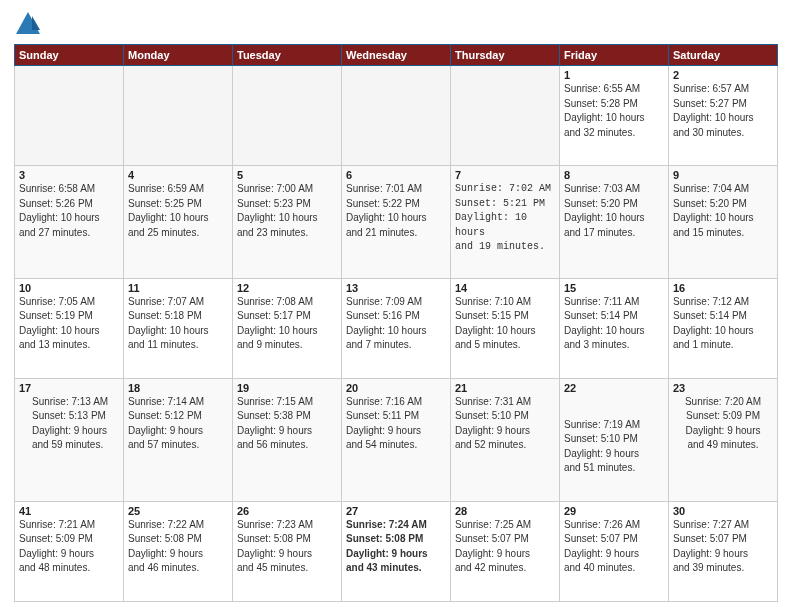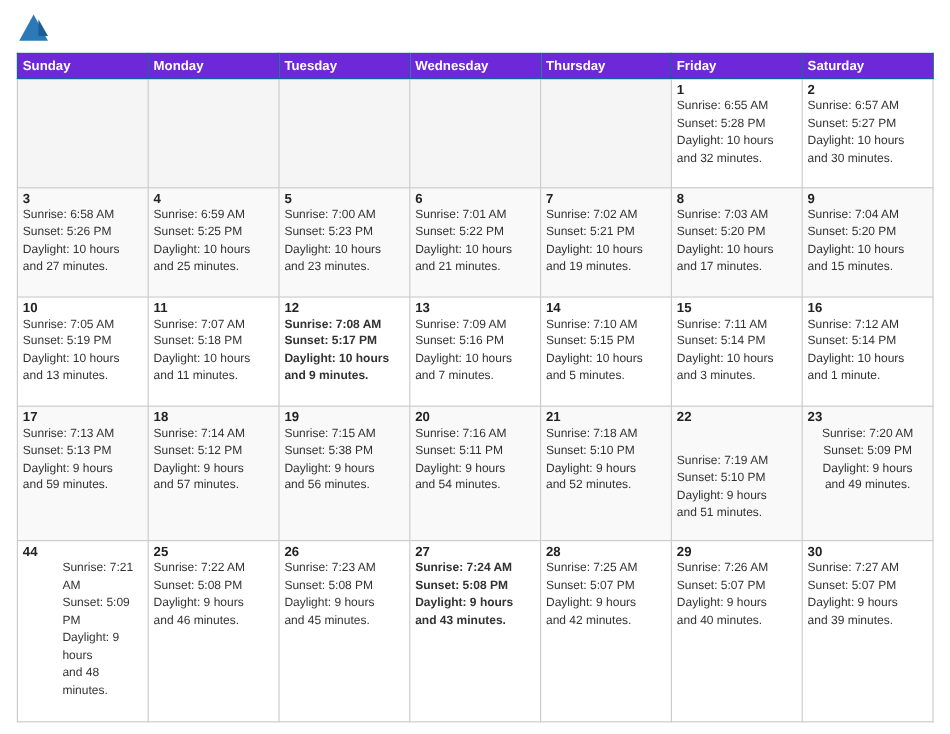--- a/index.html
+++ b/index.html
@@ -59,21 +59,21 @@
       font-size: 13px;
       color: #555;
     }
     .calendar-table {
       width: 100%;
       border-collapse: collapse;
       flex: 1;
       table-layout: fixed;
     }
     .calendar-table th {
-      background: #6d28d9;
+      background: #7f1d1d;
       color: #fff;
       font-size: 11px;
       font-weight: bold;
       padding: 4px 4px;
       text-align: left;
       border: 1px solid #1a5e94;
     }
     .calendar-table td {
       border: 1px solid #ccc;
       vertical-align: top;
@@ -181,21 +181,21 @@
           </td>
           <td>
             <span class="day-num">6</span>
             <div class="day-info" style="white-space: pre-line;">Sunrise: 7:01 AM
 Sunset: 5:22 PM
 Daylight: 10 hours
 and 21 minutes.</div>
           </td>
           <td>
             <span class="day-num">7</span>
-            <div class="day-info" style="white-space: pre-line;">Sunrise: 7:02 AM
+            <div class="day-info" style="white-space: pre-line; font-family: Liberation Mono, monospace;">Sunrise: 7:02 AM
 Sunset: 5:21 PM
 Daylight: 10 hours
 and 19 minutes.</div>
           </td>
           <td>
             <span class="day-num">8</span>
             <div class="day-info" style="white-space: pre-line;">Sunrise: 7:03 AM
 Sunset: 5:20 PM
 Daylight: 10 hours
 and 17 minutes.</div>
@@ -218,21 +218,21 @@
           </td>
           <td>
             <span class="day-num">11</span>
             <div class="day-info" style="white-space: pre-line;">Sunrise: 7:07 AM
 Sunset: 5:18 PM
 Daylight: 10 hours
 and 11 minutes.</div>
           </td>
           <td>
             <span class="day-num">12</span>
-            <div class="day-info" style="white-space: pre-line; font-weight: bold;">Sunrise: 7:08 AM
+            <div class="day-info" style="white-space: pre-line;">Sunrise: 7:08 AM
 Sunset: 5:17 PM
 Daylight: 10 hours
 and 9 minutes.</div>
           </td>
           <td>
             <span class="day-num">13</span>
             <div class="day-info" style="white-space: pre-line;">Sunrise: 7:09 AM
 Sunset: 5:16 PM
 Daylight: 10 hours
 and 7 minutes.</div>
@@ -255,21 +255,21 @@
             <span class="day-num">16</span>
             <div class="day-info" style="white-space: pre-line;">Sunrise: 7:12 AM
 Sunset: 5:14 PM
 Daylight: 10 hours
 and 1 minute.</div>
           </td>
         </tr>
         <tr>
           <td>
             <span class="day-num">17</span>
-            <div class="day-info" style="white-space: pre-line;">Sunrise: 7:13 AM
+            <div class="day-info" style="white-space: pre-line; margin-left: 13px;">Sunrise: 7:13 AM
 Sunset: 5:13 PM
 Daylight: 9 hours
 and 59 minutes.</div>
           </td>
           <td>
             <span class="day-num">18</span>
             <div class="day-info" style="white-space: pre-line;">Sunrise: 7:14 AM
 Sunset: 5:12 PM
 Daylight: 9 hours
 and 57 minutes.</div>
@@ -283,21 +283,21 @@
           </td>
           <td>
             <span class="day-num">20</span>
             <div class="day-info" style="white-space: pre-line;">Sunrise: 7:16 AM
 Sunset: 5:11 PM
 Daylight: 9 hours
 and 54 minutes.</div>
           </td>
           <td>
             <span class="day-num">21</span>
-            <div class="day-info" style="white-space: pre-line;">Sunrise: 7:18 AM
+            <div class="day-info" style="white-space: pre-line;">Sunrise: 7:31 AM
 Sunset: 5:10 PM
 Daylight: 9 hours
 and 52 minutes.</div>
           </td>
           <td>
             <span class="day-num">22</span>
             <div class="day-info" style="white-space: pre-line; margin-top: 24px;">Sunrise: 7:19 AM
 Sunset: 5:10 PM
 Daylight: 9 hours
 and 51 minutes.</div>
@@ -305,22 +305,22 @@
           <td>
             <span class="day-num">23</span>
             <div class="day-info" style="white-space: pre-line; text-align: center;">Sunrise: 7:20 AM
 Sunset: 5:09 PM
 Daylight: 9 hours
 and 49 minutes.</div>
           </td>
         </tr>
         <tr>
           <td>
-            <span class="day-num">44</span>
-            <div class="day-info" style="white-space: pre-line; margin-left: 33px;">Sunrise: 7:21 AM
+            <span class="day-num">41</span>
+            <div class="day-info" style="white-space: pre-line;">Sunrise: 7:21 AM
 Sunset: 5:09 PM
 Daylight: 9 hours
 and 48 minutes.</div>
           </td>
           <td>
             <span class="day-num">25</span>
             <div class="day-info" style="white-space: pre-line;">Sunrise: 7:22 AM
 Sunset: 5:08 PM
 Daylight: 9 hours
 and 46 minutes.</div>

